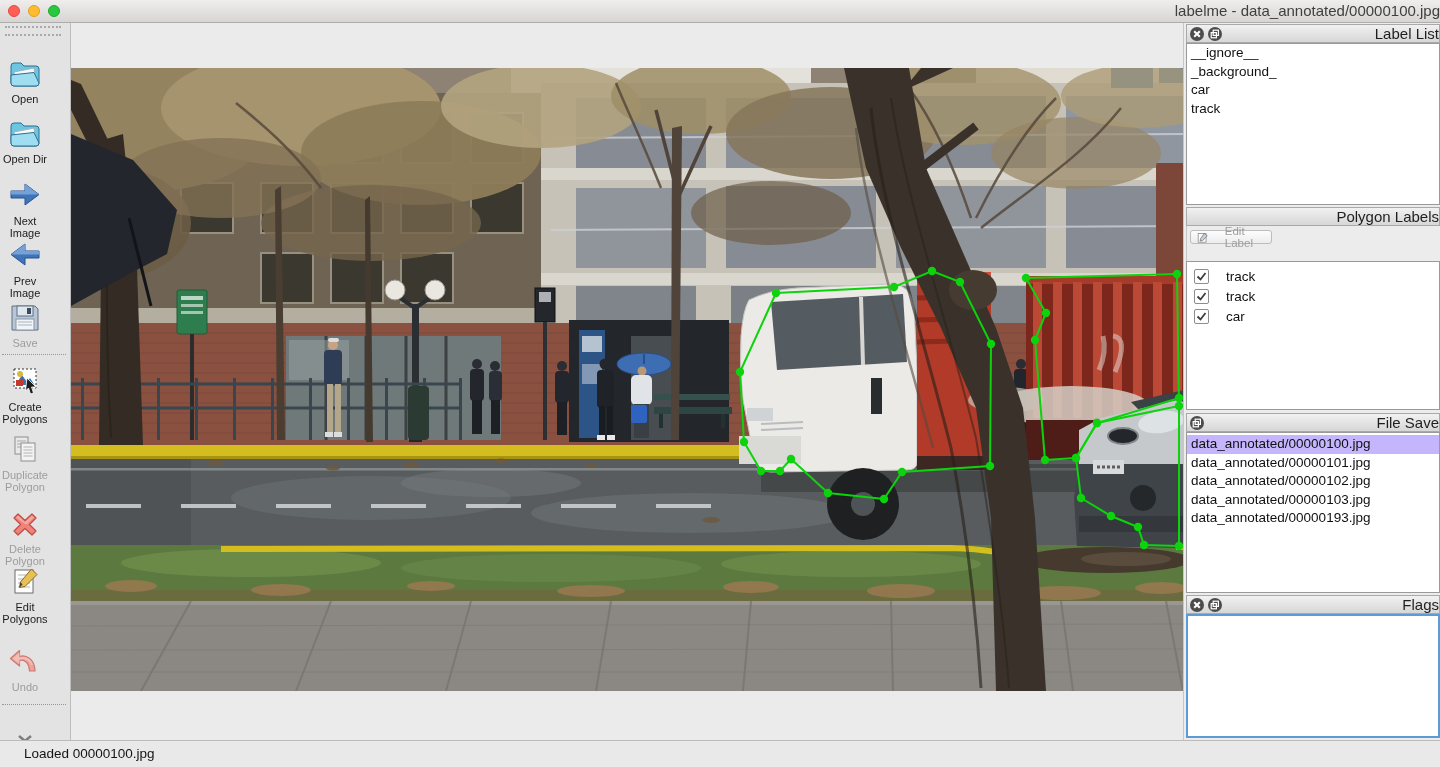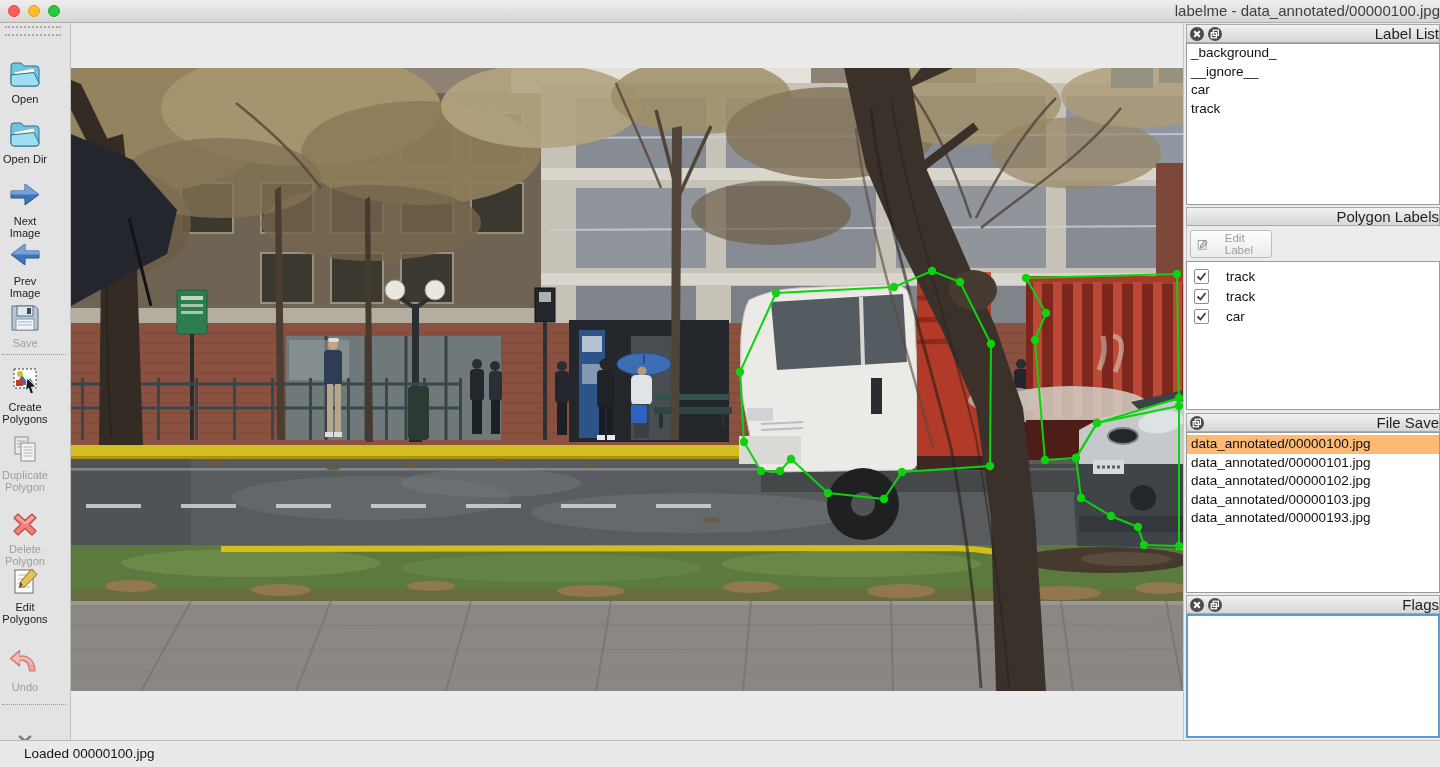--- a/index.html
+++ b/index.html
@@ -36,26 +36,26 @@
   .dock{position:absolute;left:1183px;top:22px;width:257px;height:718px;background:#ececec;
     border-left:1px solid #c6c6c6;z-index:20;box-sizing:border-box}
   .phdr{position:absolute;left:2px;right:0;height:19px;box-sizing:border-box;
     background:linear-gradient(#f1f1f1,#d7d7d7);border:1px solid #a9a9a9}
   .ptitle{display:block;text-align:right;font-size:15px;line-height:17px;color:#1f1f1f}
   .hbtn{position:absolute;top:2px;width:14px;height:14px;border-radius:50%;background:#4c4c4c}
   .hbtn svg{position:absolute;left:0;top:0}
   .pbody{position:absolute;left:2px;right:0;background:#fff;border:1px solid #9a9a9a;
     box-sizing:border-box;overflow:hidden}
   .row{font-size:13.5px;line-height:18.5px;padding:0 4px;color:#101010;white-space:nowrap}
-  .row.selected{background:#fdba74}
+  .row.selected{background:#c4b5fd}
   .chkrow{display:flex;align-items:center;height:20px;padding-left:7px;font-size:13.5px;color:#101010}
   .chk{width:13px;height:13px;border:1px solid #8d8d8d;border-radius:2px;background:#fff;
     margin-right:17px;position:relative;flex:0 0 auto}
   .ptoolbar{position:absolute;left:2px;right:0;height:35px;background:#ececec;border-left:1px solid #c6c6c6}
-  .editbtn{position:absolute;left:3px;top:4px;width:82px;height:28px;box-sizing:border-box;
+  .editbtn{position:absolute;left:3px;top:4px;width:82px;height:14px;box-sizing:border-box;
     background:linear-gradient(#fdfdfd,#ececec);border:1px solid #bdbdbd;border-radius:3px;
     font-size:11.5px;color:#9d9d9d;display:flex;align-items:center;gap:16px;padding:0 6px}
   .flags-body{border:2px solid #5b9cd8}
 
   
   .statusbar{position:absolute;left:0;top:740px;width:1440px;height:27px;background:#e9e9e9;
     border-top:1px solid #bcbcbc;box-sizing:border-box;font-size:13.5px;color:#141414;
     line-height:25px;padding-left:24px;z-index:30}
 </style>
 </head>
@@ -559,22 +559,22 @@
       </span>
     <span class="hbtn" style="left:21px">
       <svg width="14" height="14" viewBox="0 0 14 14">
         <rect x="5.2" y="3.2" width="5.2" height="5.2" fill="none" stroke="#fff" stroke-width="1.2"></rect>
         <rect x="3.2" y="5.6" width="5.2" height="5.2" fill="none" stroke="#fff" stroke-width="1.2"></rect>
       </svg>
       </span>
     <span class="ptitle">Label List</span>
   </div>
   <div class="pbody" style="top:21px;height:162px">
+    <div class="row">__ignore__</div>
     <div class="row">_background_</div>
-    <div class="row">__ignore__</div>
     <div class="row">car</div>
     <div class="row">track</div>
   </div>
 
   <div class="phdr" style="top:185px">
     <span class="ptitle">Polygon Labels</span>
   </div>
   <div class="ptoolbar" style="top:204px">
     <div class="editbtn">
       <svg width="15" height="15" viewBox="0 0 15 15">

